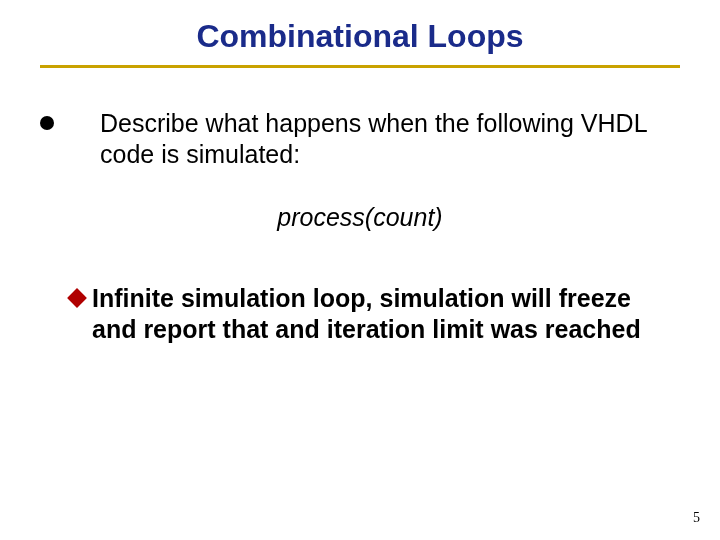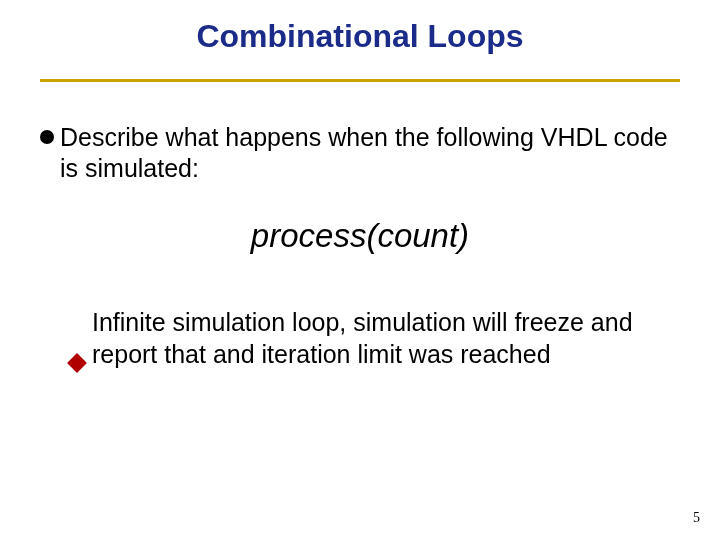--- a/index.html
+++ b/index.html
@@ -16,57 +16,59 @@
     width: 100%;
     height: 100%;
     padding: 18px 40px 0 40px;
     position: relative;
   }
   .title {
     text-align: center;
     font-size: 32px;
     font-weight: bold;
     color: #1a2b8a;
-    padding-bottom: 24px;
+    padding-bottom: 10px;
   }
   .title-rule {
     border: none;
     border-top: 3px solid #c9a200;
     margin: 0 0 40px 0;
   }
   .bullet-row {
     display: flex;
     align-items: flex-start;
     margin-bottom: 28px;
+    gap: 40px;
   }
   .bullet-dot {
     flex: 0 0 auto;
     width: 14px;
     height: 14px;
     border-radius: 50%;
     background: #000000;
     margin-top: 8px;
     margin-right: 6px;
   }
   .bullet-text {
     font-size: 25px;
     line-height: 1.25;
     color: #000000;
   }
   .code-block {
     text-align: center;
     font-style: italic;
-    font-size: 33px;
+    font-size: 25px;
     line-height: 1.3;
     margin: 30px 0 50px 0;
   }
   .sub-bullet-row {
     display: flex;
-    align-items: flex-end;
+    align-items: flex-start;
     margin-left: 30px;
+    font-weight: bold;
   }
   .diamond {
     flex: 0 0 auto;
     width: 14px;
     height: 14px;
     background: #b00000;
     transform: rotate(45deg);
     margin-top: 8px;
     margin-right: 8px;
   }

